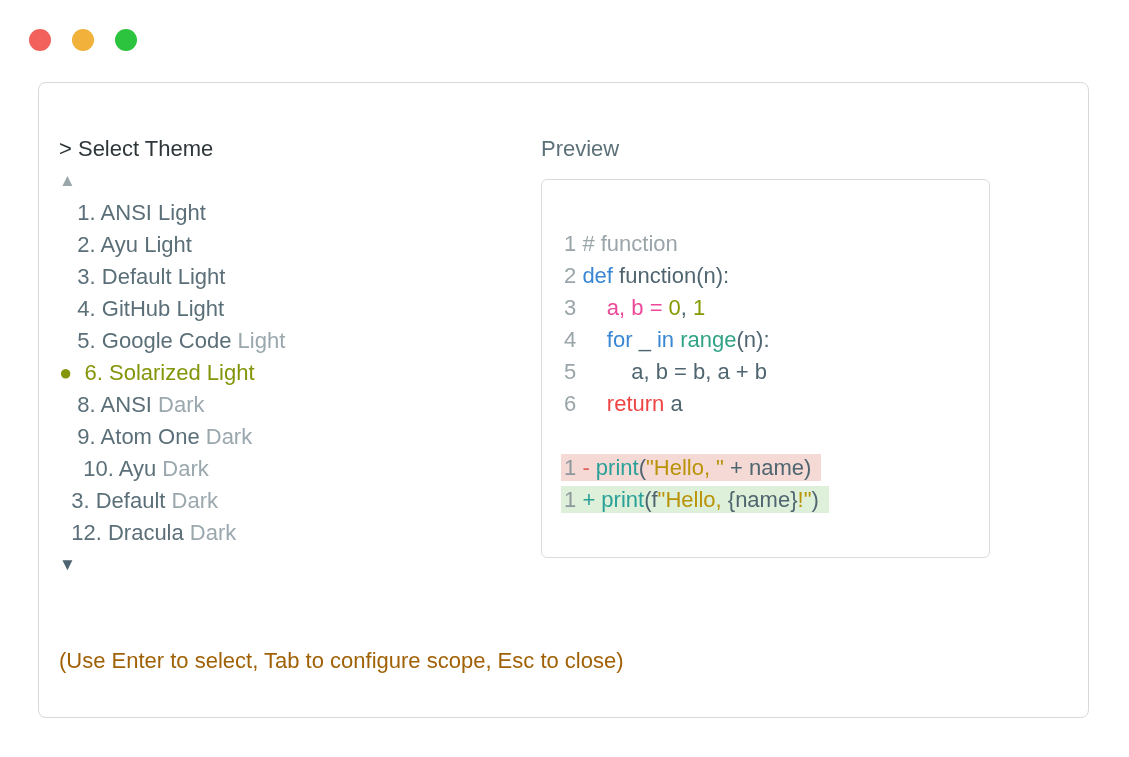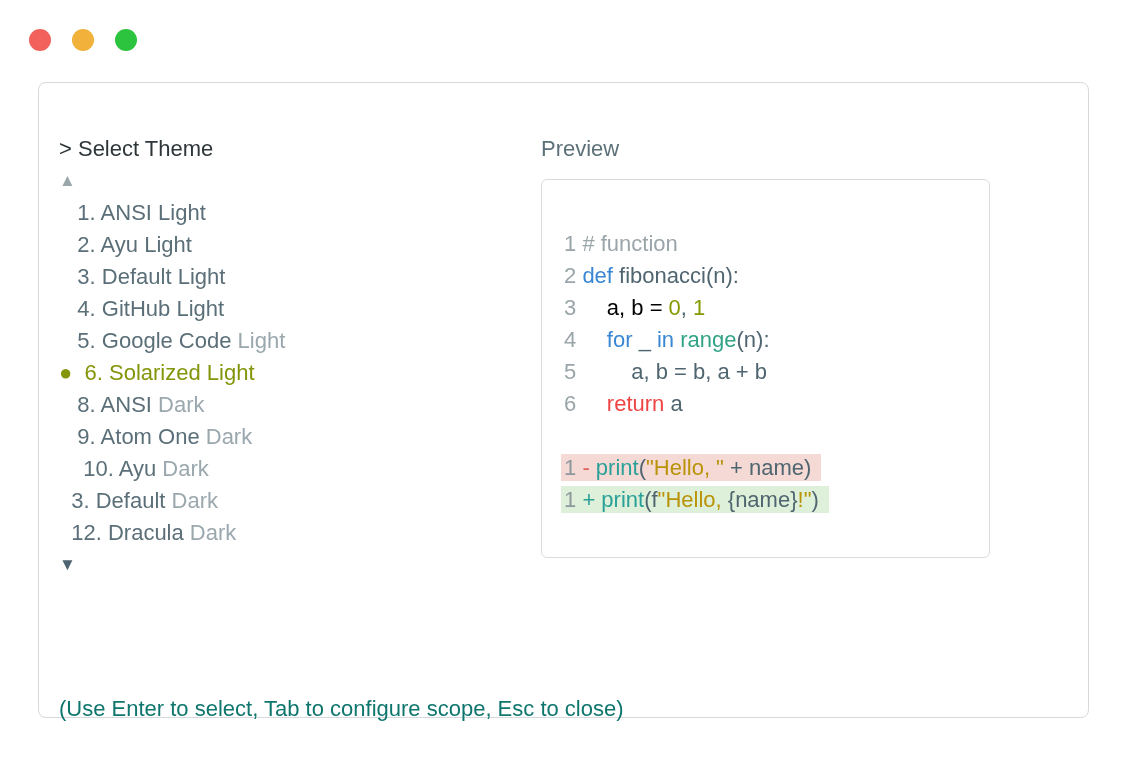--- a/index.html
+++ b/index.html
@@ -62,26 +62,26 @@
           <div class="row"><span style="color: rgb(132, 149, 10);">  </span><span style="color: rgb(91, 111, 121);">12. </span><span style="color: rgb(91, 111, 121);">Dracula </span><span style="color: rgb(154, 168, 174);">Dark</span></div>
         </div>
       <div class="row arrow" style="color: rgb(76, 101, 112);">▼</div>
     </div>
 
     <div class="preview-label" style="color: rgb(93, 113, 121);">Preview</div>
 
     <div class="preview-box">
       <div class="code" id="code">
           <div class="row"><span style="color: rgb(154, 165, 169);">1</span><span> </span><span style="color: rgb(154, 165, 169);"># function</span></div>
-          <div class="row"><span style="color: rgb(154, 165, 169);">2</span><span> </span><span style="color: rgb(58, 135, 211);">def</span><span style="color: rgb(79, 101, 112);"> fibonacci(n):</span></div>
-          <div class="row"><span style="color: rgb(154, 165, 169);">3</span><span> </span><span style="color: #000000;">    a, b = </span><span style="color: rgb(133, 153, 0);">0</span><span style="color: rgb(79, 101, 112);">, </span><span style="color: rgb(133, 153, 0);">1</span></div>
+          <div class="row"><span style="color: rgb(154, 165, 169);">2</span><span> </span><span style="color: rgb(58, 135, 211);">def</span><span style="color: rgb(79, 101, 112);"> function(n):</span></div>
+          <div class="row"><span style="color: rgb(154, 165, 169);">3</span><span> </span><span style="color: #ec4899;">    a, b = </span><span style="color: rgb(133, 153, 0);">0</span><span style="color: rgb(79, 101, 112);">, </span><span style="color: rgb(133, 153, 0);">1</span></div>
           <div class="row"><span style="color: rgb(154, 165, 169);">4</span><span> </span><span style="color: rgb(79, 101, 112);">    </span><span style="color: rgb(58, 135, 211);">for</span><span style="color: rgb(79, 101, 112);"> _ </span><span style="color: rgb(58, 135, 211);">in</span><span style="color: rgb(79, 101, 112);"> </span><span style="color: rgb(50, 162, 135);">range</span><span style="color: rgb(79, 101, 112);">(n):</span></div>
           <div class="row"><span style="color: rgb(154, 165, 169);">5</span><span> </span><span style="color: rgb(79, 101, 112);">        a, b = b, a + b</span></div>
           <div class="row"><span style="color: rgb(154, 165, 169);">6</span><span> </span><span style="color: rgb(79, 101, 112);">    </span><span style="color: #ef4444;">return</span><span style="color: rgb(79, 101, 112);"> a</span></div>
           <div class="row"></div>
           <div class="row"><span class="diffbg" style="background: rgb(244, 217, 213);"><span style="color: rgb(142, 152, 156);">1</span><span> </span><span style="color: rgb(224, 96, 90);">-</span><span> </span><span style="color: rgb(42, 161, 152);">print</span><span style="color: rgb(79, 101, 112);">(</span><span style="color: rgb(185, 147, 8);">"Hello, "</span><span style="color: rgb(79, 101, 112);"> + name)</span></span></div>
           <div class="row"><span class="diffbg" style="background: rgb(222, 240, 217);"><span style="color: rgb(142, 152, 156);">1</span><span> </span><span style="color: rgb(42, 161, 152);">+</span><span> </span><span style="color: rgb(42, 161, 152);">print</span><span style="color: rgb(79, 101, 112);">(f</span><span style="color: rgb(185, 147, 8);">"Hello, </span><span style="color: rgb(79, 101, 112);">{name}</span><span style="color: rgb(185, 147, 8);">!"</span><span style="color: rgb(79, 101, 112);">)</span></span></div>
         </div>
     </div>
 
-    <div class="help" style="color: #0f766e; margin-top: 48px;">(Use Enter to select, Tab to configure scope, Esc to close)</div>
+    <div class="help" style="color: #a16207;">(Use Enter to select, Tab to configure scope, Esc to close)</div>
   </div>
 </div>
 
 </body></html>

